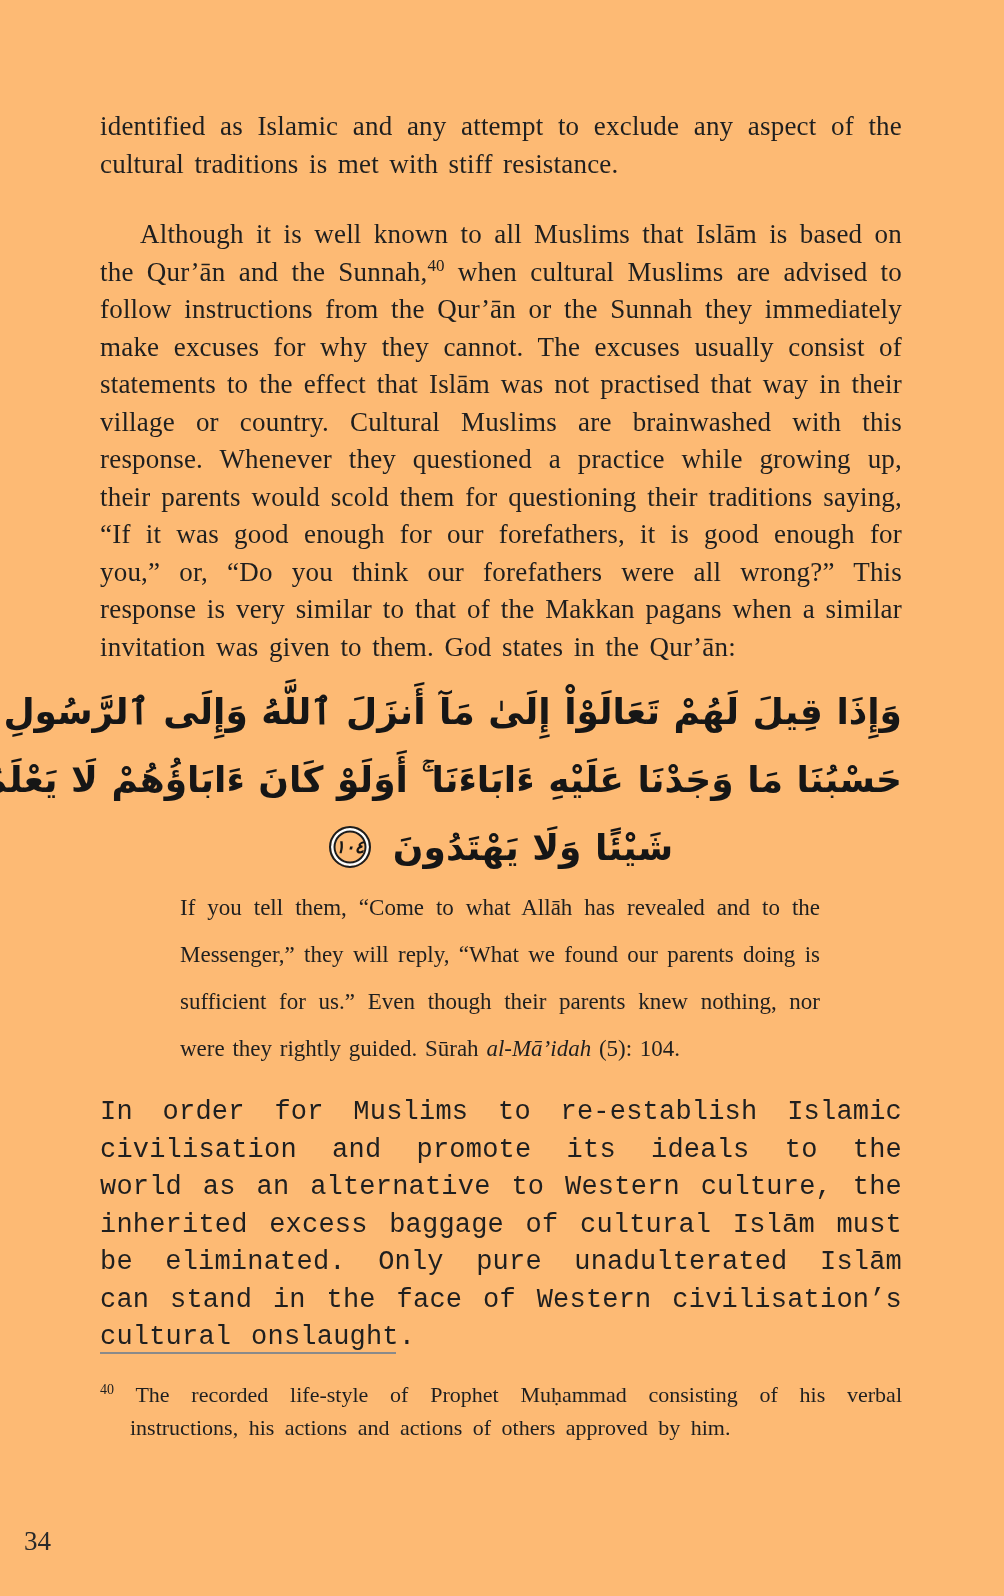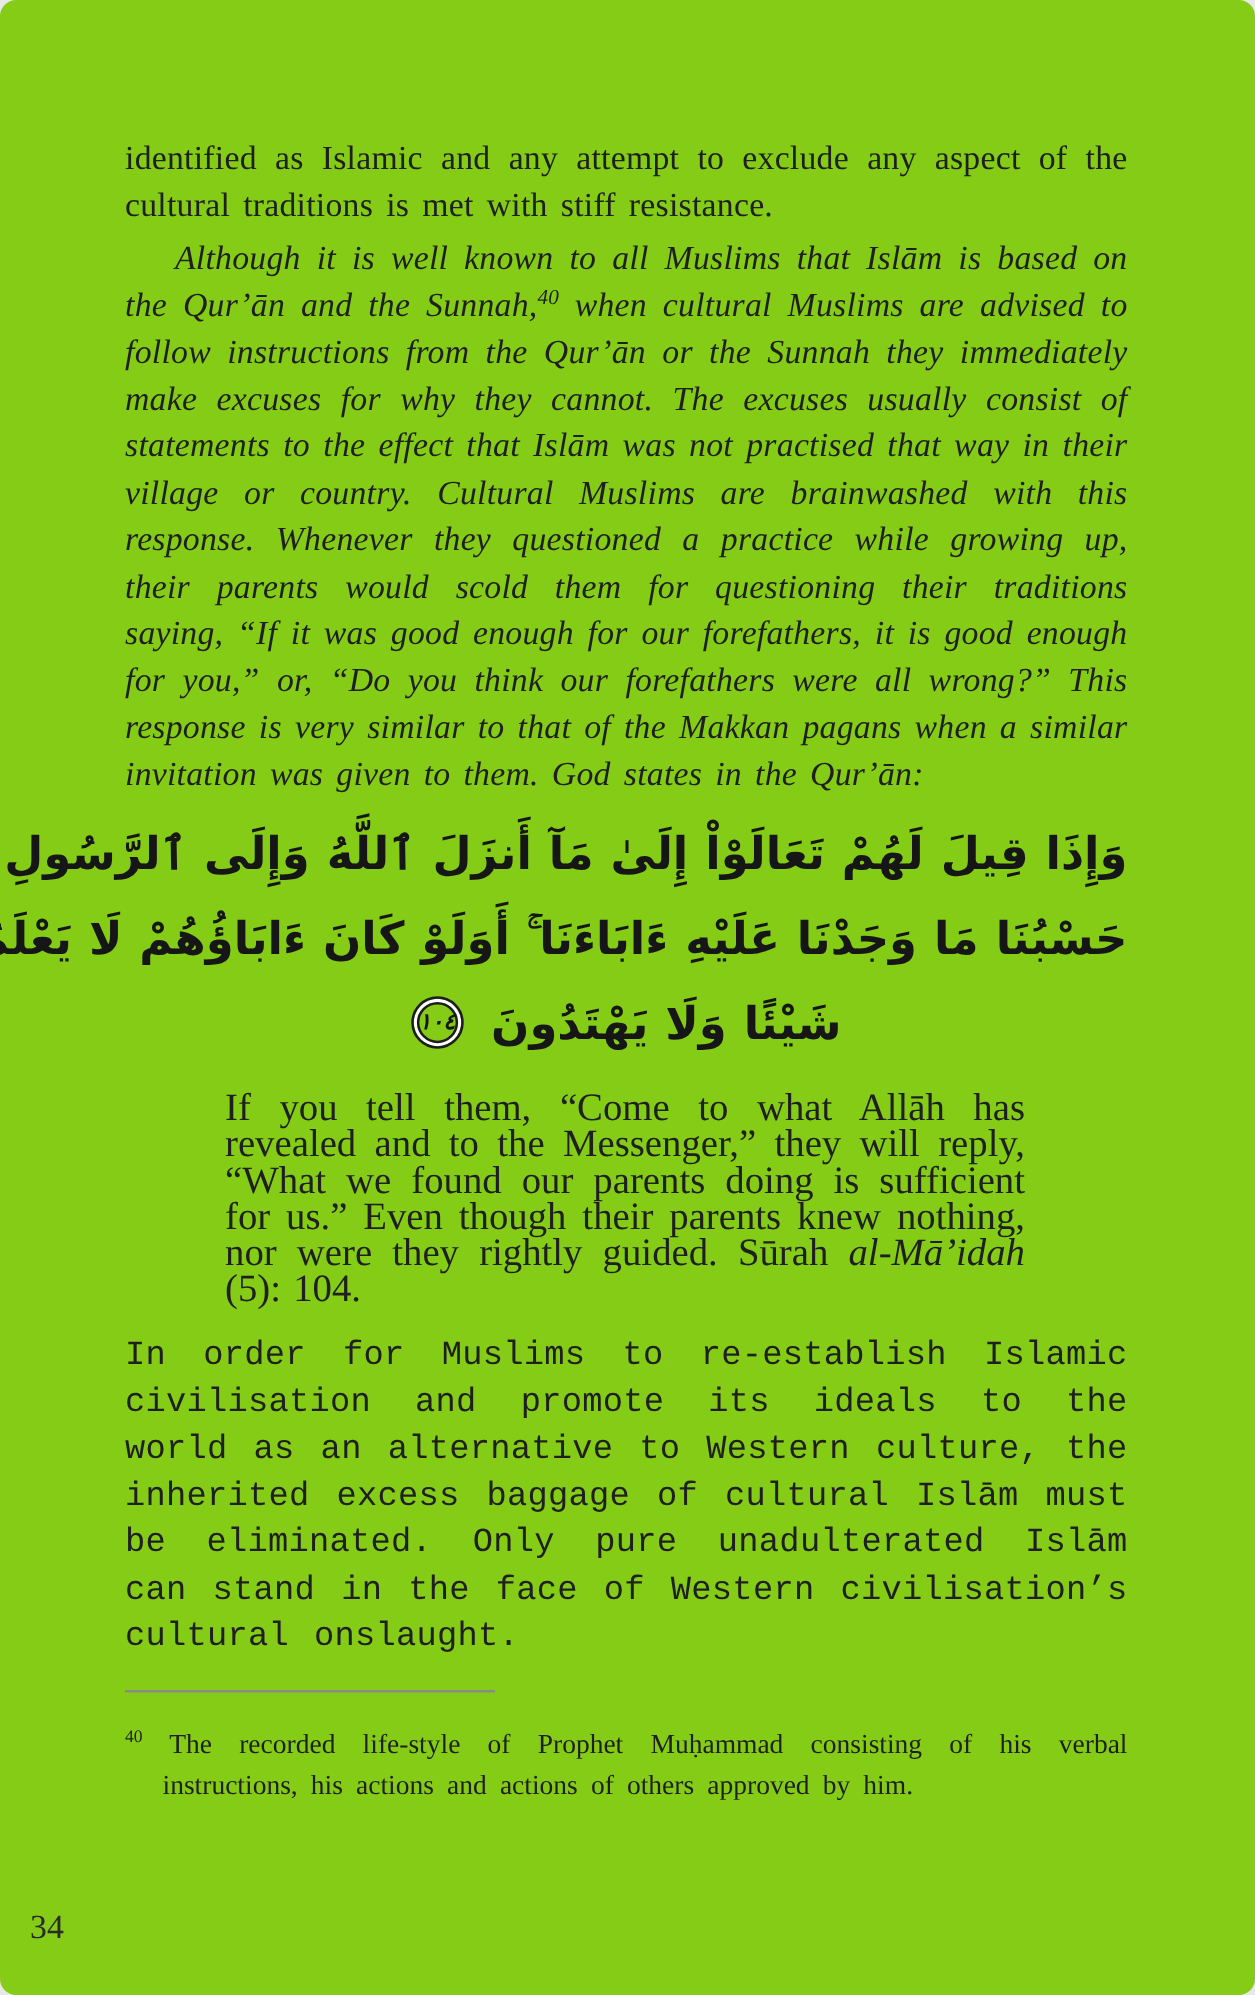--- a/index.html
+++ b/index.html
@@ -5,44 +5,42 @@
   html, body {
     margin: 0;
     padding: 0;
     background: #e8e8e4;
   }
   .page {
     position: relative;
     width: 1004px;
     height: 1596px;
     margin: 0 auto;
-    background: #84cc16;
+    background: #fdba74;
     color: #1f1f1f;
     font-family: "Liberation Serif", "DejaVu Serif", serif;
     overflow: hidden;
-    border-radius: 13px;
   }
   .textcol {
     position: absolute;
     left: 100px;
     top: 108px;
     width: 802px;
   }
   p.body {
     margin: 0;
     font-size: 27px;
     line-height: 37.5px;
     text-align: justify;
     word-spacing: 3.5px;
     letter-spacing: 0.2px;
   }
   p.p2 {
-    margin-top: 5px;
+    margin-top: 33px;
     text-indent: 40px;
-    font-style: italic;
   }
   sup.fnref {
     font-size: 17px;
     line-height: 0;
     vertical-align: super;
     letter-spacing: 0;
   }
   .arabic {
     margin-top: 12px;
     direction: rtl;
@@ -72,23 +70,23 @@
     vertical-align: middle;
     margin-right: 22px;
     margin-top: -6px;
     font-style: italic;
   }
   .ornament .vnum {
     display: inline-block;
     letter-spacing: 1px;
   }
   p.quote {
-    margin: 17px 82px 0 80px;
-    font-size: 31px;
-    line-height: 29px;
+    margin: 2px 82px 0 80px;
+    font-size: 23px;
+    line-height: 47px;
     text-align: justify;
     word-spacing: 2px;
   }
   p.p3 {
     margin-top: 22px;
     font-family: Liberation Mono, monospace;
   }
   .footnote-area {
     position: absolute;
     left: 100px;

